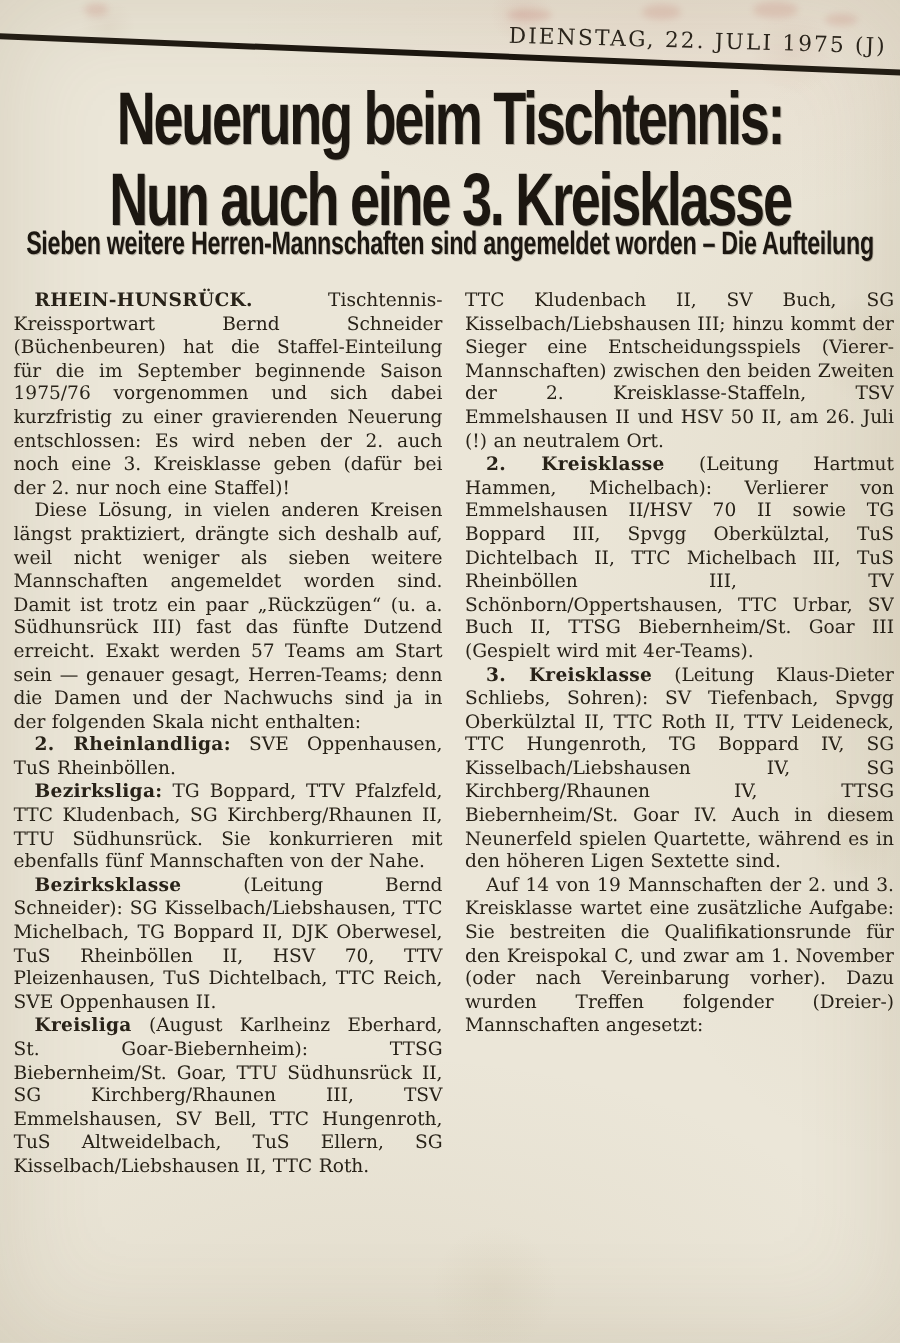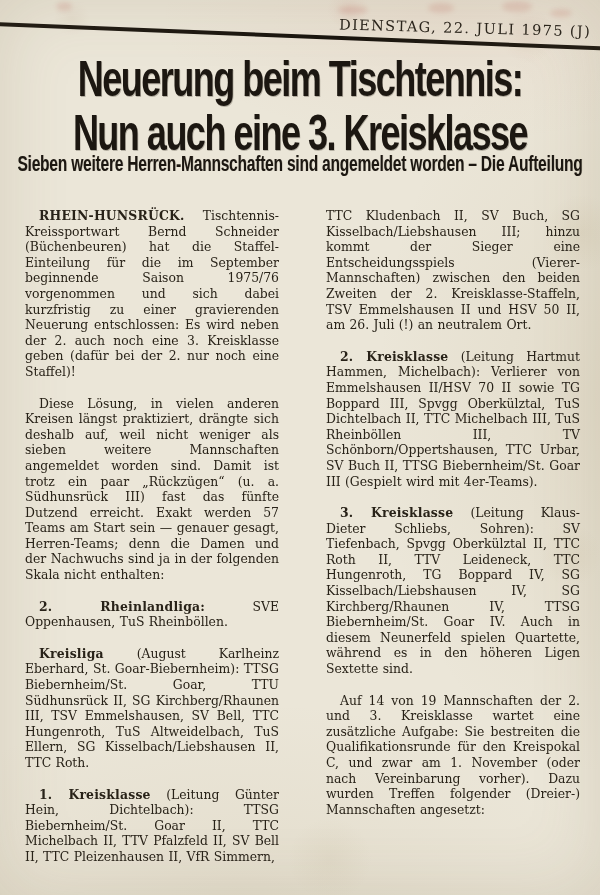--- a/index.html
+++ b/index.html
@@ -95,21 +95,21 @@
   }
   .col {
     width: 286px;
     font-size: 12.4px; line-height: 15.6px;
     text-align: justify;
     color: var(--ink);
     hyphens: auto;
     -webkit-hyphens: auto;
     word-spacing: 0.4px;
   }
-  .para { margin: 16px; }
+  .para { margin: 0; }
   .para.indent { text-indent: 14px; }
   .lead { font-weight: bold; letter-spacing: 0.2px; }
 </style>
 </head>
 <body>
 
 <div class="page">
   <div class="texture"></div>
   <div class="bleed b1"></div>
   <div class="bleed b2"></div>
@@ -125,22 +125,23 @@
     <div>Nun auch eine 3. Kreisklasse</div>
   </div>
 
   <div class="subheadline">Sieben weitere Herren-Mannschaften sind angemeldet worden – Die Aufteilung</div>
 
   <div class="columns">
     <div class="col">
         <p class="para indent"><b class="lead">RHEIN-HUNSRÜCK.</b> <span>Tischtennis-Kreissportwart Bernd Schneider (Büchenbeuren) hat die Staffel-Einteilung für die im September beginnende Saison 1975/76 vorgenommen und sich dabei kurzfristig zu einer gravierenden Neuerung entschlossen: Es wird neben der 2. auch noch eine 3. Kreisklasse geben (dafür bei der 2. nur noch eine Staffel)!</span></p>
         <p class="para indent"><span>Diese Lösung, in vielen anderen Kreisen längst praktiziert, drängte sich deshalb auf, weil nicht weniger als sieben weitere Mannschaften angemeldet worden sind. Damit ist trotz ein paar „Rückzügen“ (u. a. Südhunsrück III) fast das fünfte Dutzend erreicht. Exakt werden 57 Teams am Start sein — genauer gesagt, Herren-Teams; denn die Damen und der Nachwuchs sind ja in der folgenden Skala nicht enthalten:</span></p>
         <p class="para indent"><b class="lead">2. Rheinlandliga:</b> <span>SVE Oppenhausen, TuS Rheinböllen.</span></p>
+        <p class="para indent"><b class="lead">Bezirksliga:</b> <span>TG Boppard, TTV Pfalzfeld, TTC Kludenbach, SG Kirchberg/Rhaunen II, TTU Südhunsrück. Sie konkurrieren mit ebenfalls fünf Mannschaften von der Nahe.</span></p>
+        <p class="para indent"><b class="lead">Bezirksklasse</b> <span>(Leitung Bernd Schneider): SG Kisselbach/Liebshausen, TTC Michelbach, TG Boppard II, DJK Oberwesel, TuS Rheinböllen II, HSV 70, TTV Pleizenhausen, TuS Dichtelbach, TTC Reich, SVE Oppenhausen II.</span></p>
         <p class="para indent"><b class="lead">Kreisliga</b> <span>(August Karlheinz Eberhard, St. Goar-Biebernheim): TTSG Biebernheim/St. Goar, TTU Südhunsrück II, SG Kirchberg/Rhaunen III, TSV Emmelshausen, SV Bell, TTC Hungenroth, TuS Altweidelbach, TuS Ellern, SG Kisselbach/Liebshausen II, TTC Roth.</span></p>
-        <p class="para indent"><b class="lead">1. Kreisklasse</b> <span>(Leitung Günter Hein, Dichtelbach): TTSG Biebernheim/St. Goar II, TTC Michelbach II, TTV Pfalzfeld II, SV Bell II, TTC Pleizenhausen II, VfR Simmern,</span></p>
       </div>
     <div class="col">
         <p class="para"><span>TTC Kludenbach II, SV Buch, SG Kisselbach/Liebshausen III; hinzu kommt der Sieger eine Entscheidungsspiels (Vierer-Mannschaften) zwischen den beiden Zweiten der 2. Kreisklasse-Staffeln, TSV Emmelshausen II und HSV 50 II, am 26. Juli (!) an neutralem Ort.</span></p>
         <p class="para indent"><b class="lead">2. Kreisklasse</b> <span>(Leitung Hartmut Hammen, Michelbach): Verlierer von Emmelshausen II/HSV 70 II sowie TG Boppard III, Spvgg Oberkülztal, TuS Dichtelbach II, TTC Michelbach III, TuS Rheinböllen III, TV Schönborn/Oppertshausen, TTC Urbar, SV Buch II, TTSG Biebernheim/St. Goar III (Gespielt wird mit 4er-Teams).</span></p>
         <p class="para indent"><b class="lead">3. Kreisklasse</b> <span>(Leitung Klaus-Dieter Schliebs, Sohren): SV Tiefenbach, Spvgg Oberkülztal II, TTC Roth II, TTV Leideneck, TTC Hungenroth, TG Boppard IV, SG Kisselbach/Liebshausen IV, SG Kirchberg/Rhaunen IV, TTSG Biebernheim/St. Goar IV. Auch in diesem Neunerfeld spielen Quartette, während es in den höheren Ligen Sextette sind.</span></p>
         <p class="para indent"><span>Auf 14 von 19 Mannschaften der 2. und 3. Kreisklasse wartet eine zusätzliche Aufgabe: Sie bestreiten die Qualifikationsrunde für den Kreispokal C, und zwar am 1. November (oder nach Vereinbarung vorher). Dazu wurden Treffen folgender (Dreier-) Mannschaften angesetzt:</span></p>
       </div>
   </div>
 </div>
 

